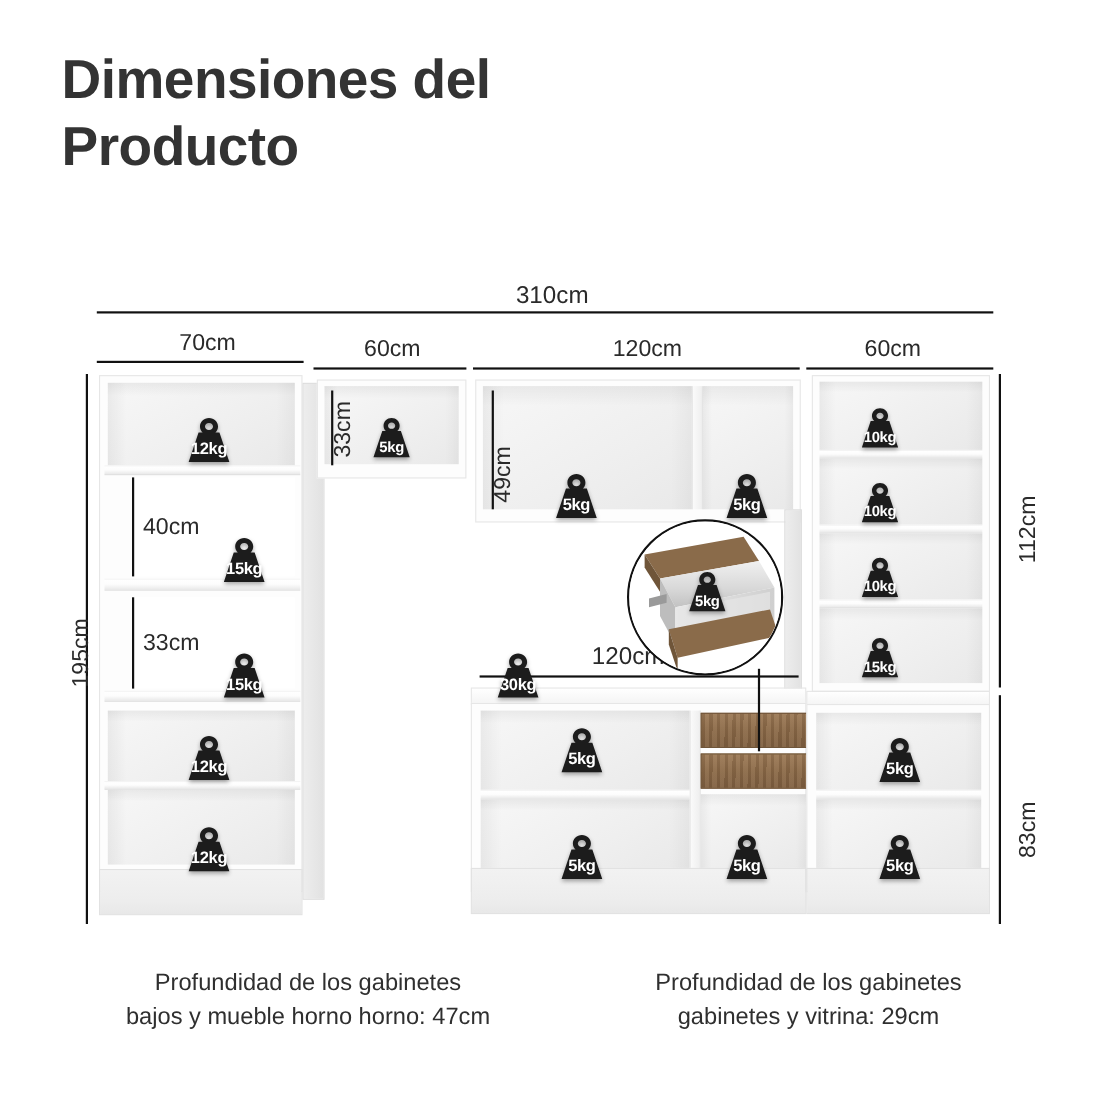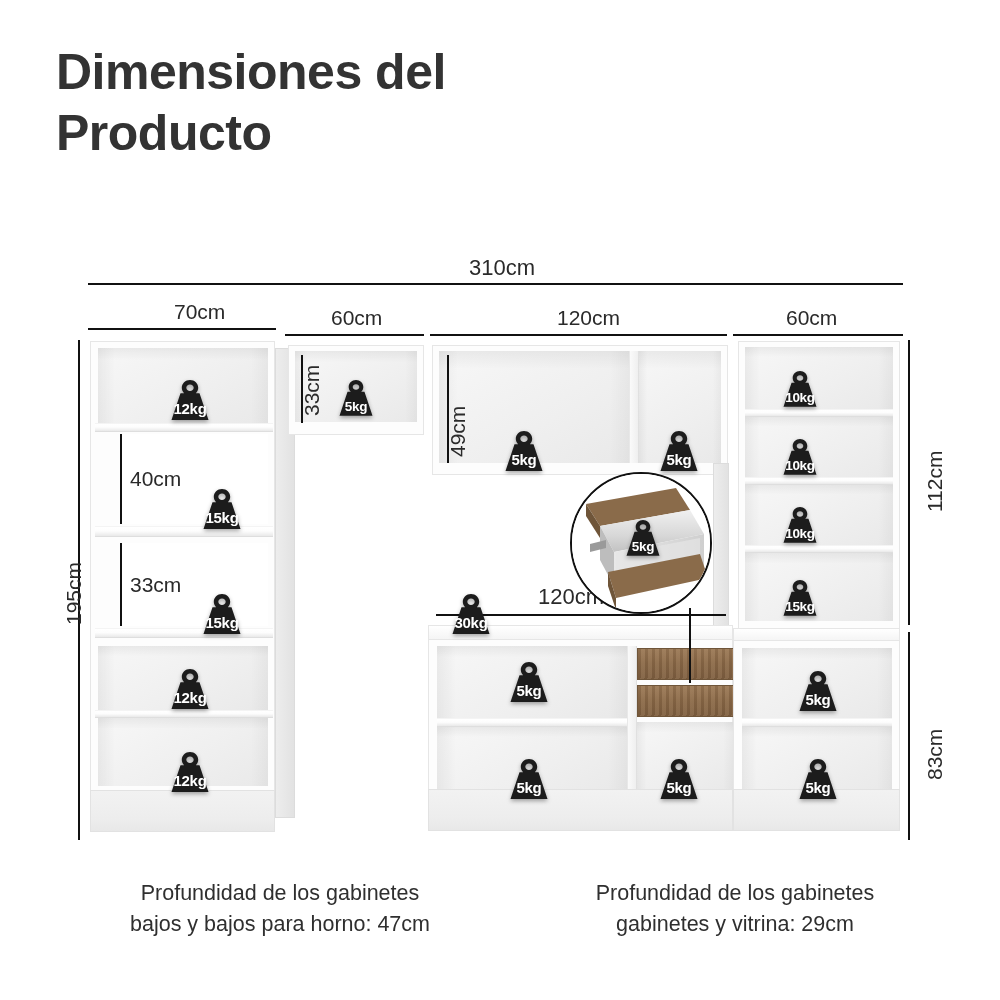--- a/index.html
+++ b/index.html
@@ -155,21 +155,21 @@
 </head>
 <body>
 
 <div id="root">
 
   <div class="title">Dimensiones del Producto</div>
 
   <div class="dimlabel big" style="left:469px; top:255px;">310cm</div>
   <div class="dimline-h" style="left:88px; top:283px; width:815px;"></div>
 
-  <div class="dimlabel" style="left:174px; top:300px;">70cm</div>
+  <div class="dimlabel" style="left:163px; top:300px;">70cm</div>
   <div class="dimline-h" style="left:88px; top:328px; width:188px;"></div>
 
   <div class="dimlabel" style="left:331px; top:306px;">60cm</div>
   <div class="dimline-h" style="left:285px; top:334px; width:139px;"></div>
 
   <div class="dimlabel" style="left:557px; top:306px;">120cm</div>
   <div class="dimline-h" style="left:430px; top:334px; width:297px;"></div>
 
   <div class="dimlabel" style="left:786px; top:306px;">60cm</div>
   <div class="dimline-h" style="left:733px; top:334px; width:170px;"></div>
@@ -400,20 +400,20 @@
     <div class="weight sm" style="left:71px; top:63px;">
       <svg viewBox="0 0 56 46" aria-hidden="true">
         <path d="M28 4c-4.6 0-8.2 3.4-8.2 7.8 0 2.1.9 4 2.4 5.4h-3.7L9.5 44h37L37.5 17.2h-3.7c1.5-1.4 2.4-3.3 2.4-5.4C36.2 7.4 32.6 4 28 4zm0 4.6c2.1 0 3.7 1.5 3.7 3.2S30.1 15 28 15s-3.7-1.5-3.7-3.2 1.6-3.2 3.7-3.2z" fill="#1c1c1c"></path>
       </svg>
       <div class="wtext">5kg</div>
     </div>
   </div>
 
   <div class="caption" style="left:80px; top:878px; width:400px;">
     <div>Profundidad de los gabinetes</div>
-    <div>bajos y bajos para horno: 47cm</div>
+    <div>bajos y mueble horno horno: 47cm</div>
   </div>
   <div class="caption" style="left:535px; top:878px; width:400px;">
     <div>Profundidad de los gabinetes</div>
     <div>gabinetes y vitrina: 29cm</div>
   </div>
 
 </div>
 
 </body></html>

